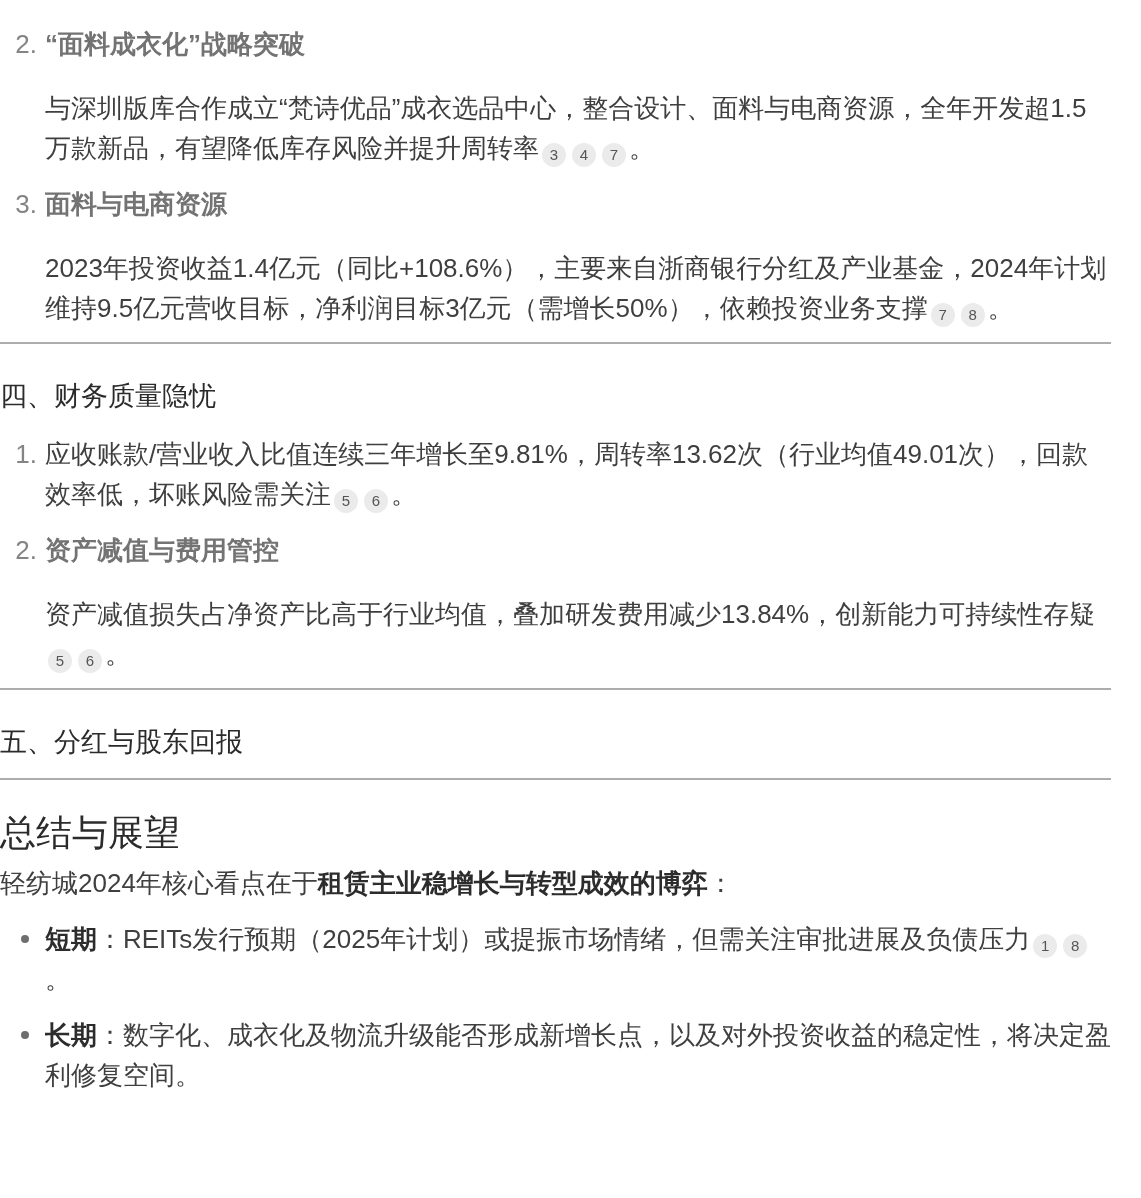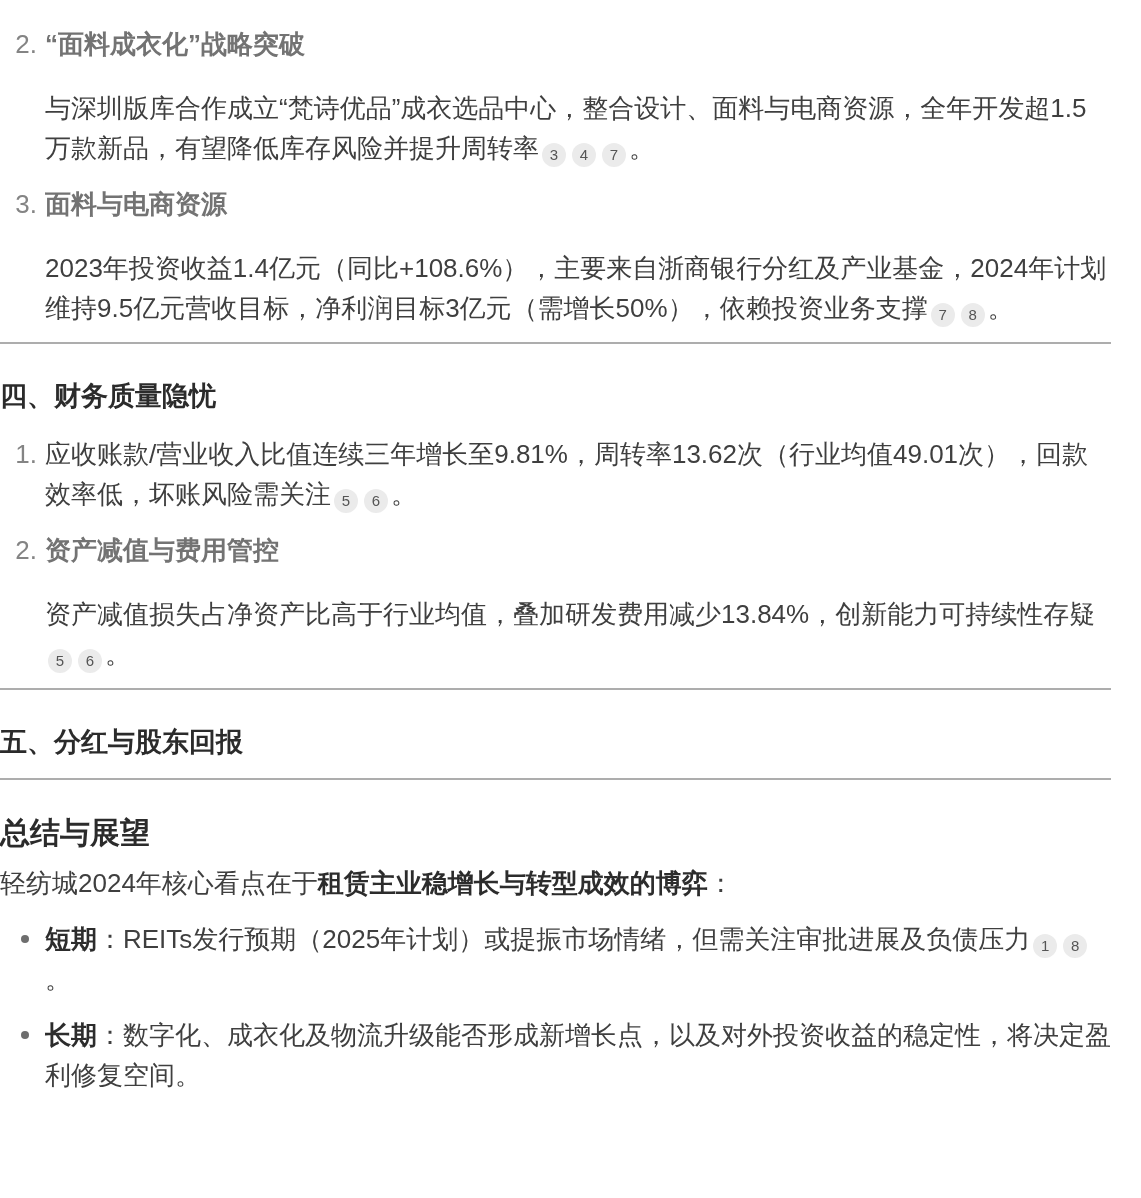--- a/index.html
+++ b/index.html
@@ -16,24 +16,24 @@
     line-height: 40px;
     color: #3f3f3f;
   }
   .doc {
     box-sizing: border-box;
     width: 1141px;
     padding: 8px 30px 24px 0;
   }
   h2, h3 {
     color: #2b2b2b;
-    font-weight: 700;
+    font-weight: 400;
     margin: 30px 0 0 0;
   }
-  h2 { font-size: 30px; line-height: 46px; }
+  h2 { font-size: 36px; line-height: 46px; }
   h3 { font-size: 27px; line-height: 44px; }
   hr.divider {
     border: none;
     border-top: 2px solid #adadad;
     margin: 14px 0 0 0;
   }
   .root-para { margin-top: 12px; }
   .list { margin: 0; }
   .list-item {
     position: relative;

